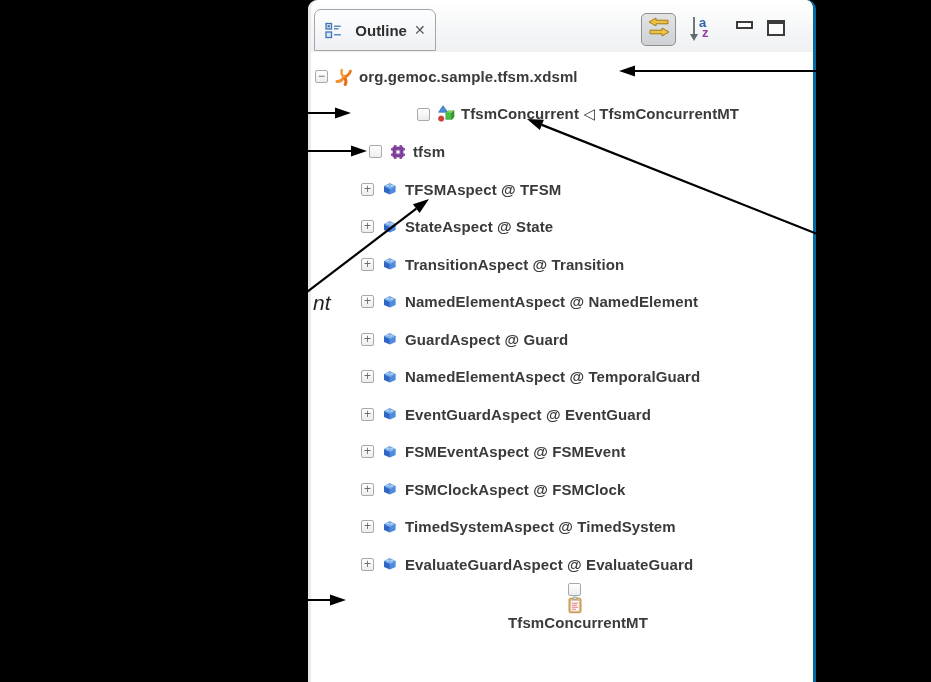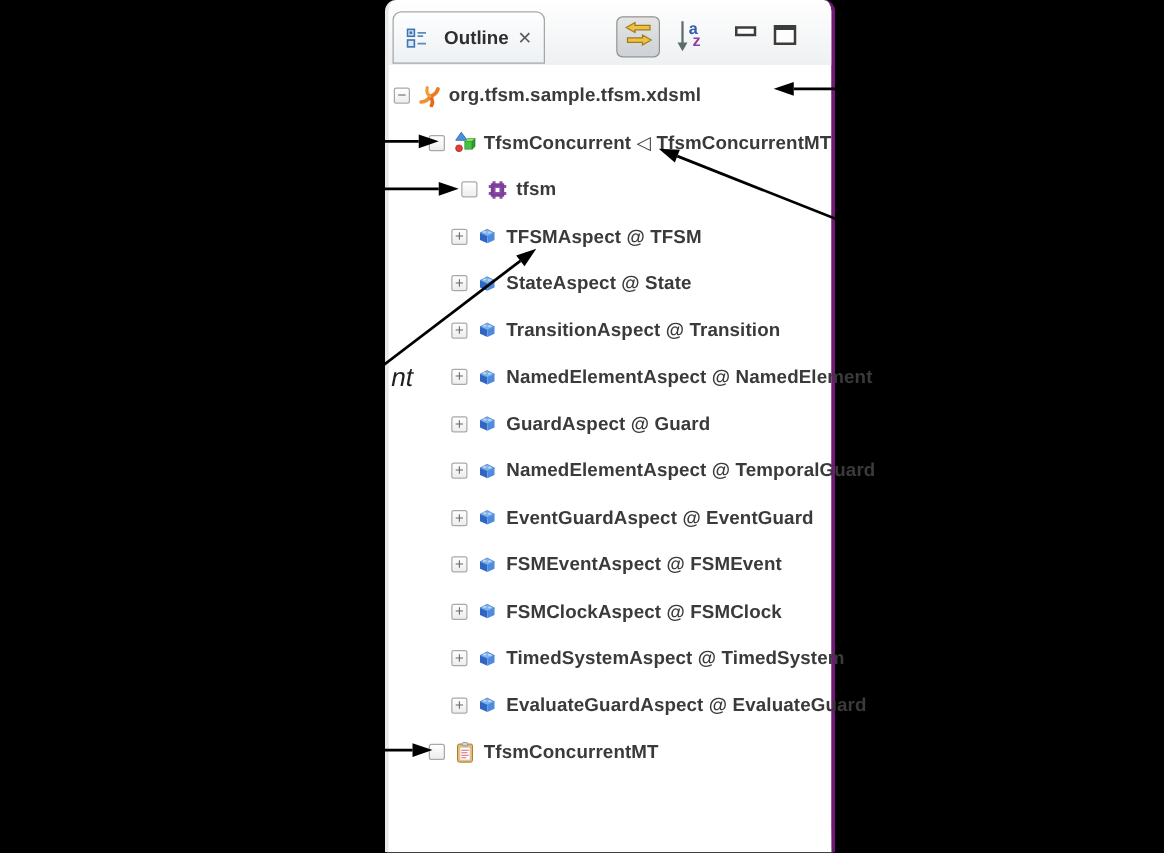--- a/index.html
+++ b/index.html
@@ -1,21 +1,21 @@
 <!DOCTYPE html>
 <html><head>
 <meta charset="utf-8">
 <style>
   html,body{margin:0;padding:0;background:#000;width:931px;height:682px;overflow:hidden;
     font-family:"Liberation Sans","DejaVu Sans",sans-serif;}
   .stage{position:relative;width:931px;height:682px;background:#000;}
 
   
-  .panel{position:absolute;left:308px;top:0;width:360px;height:682px;box-sizing:border-box;
-    background:#fff;border-left:3px solid #e9e9e9;border-right:3px solid #701a75;
+  .panel{position:absolute;left:308px;top:0;width:508px;height:682px;box-sizing:border-box;
+    background:#fff;border-left:3px solid #e9e9e9;border-right:3px solid #0369a1;
     border-radius:9px 9px 0 0;}
   .header{position:relative;height:52px;background:linear-gradient(#ffffff,#eef0f2);
     border-radius:9px 9px 0 0;}
   .tab{position:absolute;left:3px;top:9px;height:42px;width:122px;box-sizing:border-box;
     border:1px solid #a6a6a6;border-radius:7px 7px 0 0;
     background:linear-gradient(#fdfeff,#eef1f4);display:flex;align-items:center;
     justify-content:center;gap:7px;}
   .tab-label{font-size:15px;font-weight:700;color:#2e2e2e;}
   .tab-close{font-size:14px;font-weight:700;color:#5a5a5a;cursor:pointer;}
   .toolbar{position:absolute;right:28px;top:11px;display:flex;align-items:center;height:36px;}
@@ -95,21 +95,21 @@
           <span class="ticon">
             <svg width="18" height="18" viewBox="0 0 18 18">
               <g fill="none" stroke-linecap="round">
                 <path d="M9 9 Q13.5 8.2 15.4 3.2" stroke="#ed7b22" stroke-width="3"></path>
                 <path d="M9 9 Q7 13.3 1.9 13.6" stroke="#f0912e" stroke-width="3"></path>
                 <path d="M9 9 Q12.2 12.6 10.2 16.5" stroke="#e86a14" stroke-width="3"></path>
                 <path d="M9 9 Q5.5 6.5 6.8 2.2" stroke="#f29d3d" stroke-width="2.6"></path>
               </g>
             </svg>
           </span>
-          <span class="tlabel">org.tfsm.sample.tfsm.xdsml</span>
+          <span class="tlabel">org.gemoc.sample.tfsm.xdsml</span>
         </div>
         <div class="row" style="padding-left: 32px; justify-content: center;">
           <span class="expand"></span>
           <span class="ticon">
             <svg width="18" height="18" viewBox="0 0 18 18">
               <polygon points="6,0.8 10.8,7.2 1.6,7.2" fill="#4a90d9" stroke="#2a6ab0" stroke-width="0.7"></polygon>
               <polygon points="8.8,8.2 11,5.8 17,5.8 14.8,8.2" fill="#8ae05c" stroke="#3d9e2e" stroke-width="0.5"></polygon>
               <polygon points="8.8,8.2 14.8,8.2 14.8,14.4 8.8,14.4" fill="#47c247" stroke="#2e8e2e" stroke-width="0.5"></polygon>
               <polygon points="14.8,8.2 17,5.8 17,12 14.8,14.4" fill="#2e9e2e" stroke="#23751f" stroke-width="0.5"></polygon>
               <circle cx="4.2" cy="13.6" r="2.7" fill="#e04038" stroke="#a82520" stroke-width="0.6"></circle>
@@ -265,21 +265,21 @@
             <svg width="18" height="18" viewBox="0 0 18 18">
               <polygon points="3,6.4 8.7,3.4 14.6,6.4 8.9,9" fill="#7db4ec" stroke="#2f66c4" stroke-width="0.5"></polygon>
               <ellipse cx="6.7" cy="5.6" rx="1.5" ry="0.8" fill="#b8d6f7"></ellipse>
               <ellipse cx="10.7" cy="5.9" rx="1.5" ry="0.8" fill="#b8d6f7"></ellipse>
               <polygon points="3,6.4 8.9,9 8.9,14.6 3,11.9" fill="#2f66c4"></polygon>
               <polygon points="8.9,9 14.6,6.4 14.6,11.9 8.9,14.6" fill="#4e8ade"></polygon>
             </svg>
           </span>
           <span class="tlabel">EvaluateGuardAspect @ EvaluateGuard</span>
         </div>
-        <div class="row" style="padding-left: 32px;">
+        <div class="row" style="padding-left: 32px; flex-direction: column;">
           <span class="expand"></span>
           <span class="ticon">
             <svg width="18" height="18" viewBox="0 0 18 18">
               <rect x="3" y="2.2" width="12" height="14.5" rx="1.5" fill="#e9b96e" stroke="#b07c2f" stroke-width="0.8"></rect>
               <rect x="7" y="0.9" width="4" height="2.8" rx="0.9" fill="#d3d7cf" stroke="#8a8f85" stroke-width="0.7"></rect>
               <rect x="5" y="4.8" width="8" height="10.2" fill="#ffffff" stroke="#cccccc" stroke-width="0.6"></rect>
               <path d="M6 7.2 H12 M6 9.2 H11 M6 11.2 H12 M6 13.2 H10" stroke="#e06670" stroke-width="0.9"></path>
             </svg>
           </span>
           <span class="tlabel">TfsmConcurrentMT</span>

